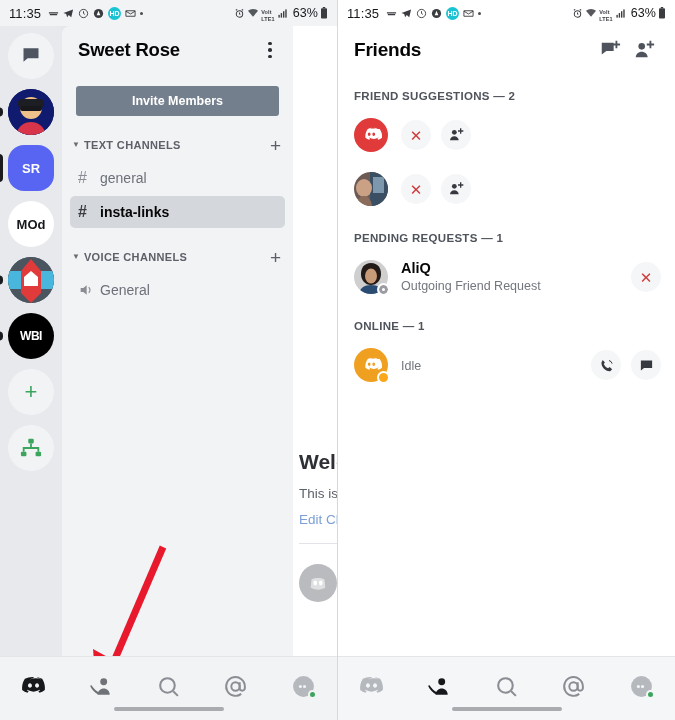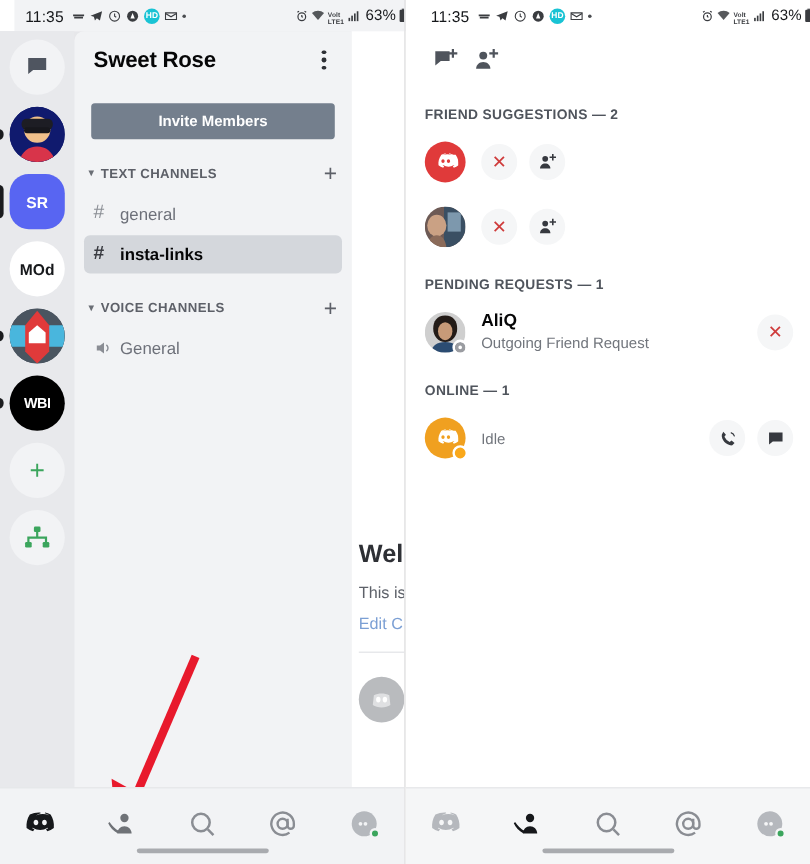--- a/index.html
+++ b/index.html
@@ -19,21 +19,20 @@
   .screen.right { width: 338px; border-left: 1px solid #d8d8da; }
 
   
   .statusbar {
     height: 26px; width: 100%;
     display: flex; align-items: center;
     padding: 0 9px;
     background: #f2f3f5;
     font-size: 12.5px; color: #1b1c1e;
     letter-spacing: .1px;
-    margin-left: 12px;
   }
   .screen.right .statusbar { background: #ffffff; }
   .sb-time { font-size: 13px; font-weight: 400; color: #16181b; margin-right: 7px; }
   .sb-left-icons { display: flex; align-items: center; gap: 4px; flex: 1; }
   .sb-right-icons { display: flex; align-items: center; gap: 2px; }
   .sb-ico { display: inline-flex; align-items: center; justify-content: center; color: #3a3c40; }
   .sb-badge {
     width: 13px; height: 13px; border-radius: 50%;
     background: #19c3d4; color: #fff;
     font-size: 7px; font-weight: bold;
@@ -494,20 +493,21 @@
               <rect x="4" y="0" width="4" height="2"></rect>
               <rect x="1" y="2" width="10" height="17" rx="1.5"></rect>
             </svg>
         </span>
       </span>
     </div>
 
     <div class="right-body">
 
       <div class="fr-header">
+        <div class="fr-title">Friends</div>
         <div class="fr-hbtn">
           <svg width="22" height="22" viewBox="0 0 24 24" fill="#4f545c">
             <path d="M3 4h13v9H8l-5 4z"></path>
             <path d="M18 2h2v3h3v2h-3v3h-2V7h-3V5h3z"></path>
           </svg>
         </div>
         <div class="fr-hbtn">
           <svg width="22" height="22" viewBox="0 0 24 24" fill="#4f545c">
             <circle cx="9.5" cy="8" r="3.6"></circle>
             <path d="M3 20c0-3.6 2.9-6.2 6.5-6.2S16 16.4 16 20z"></path>

